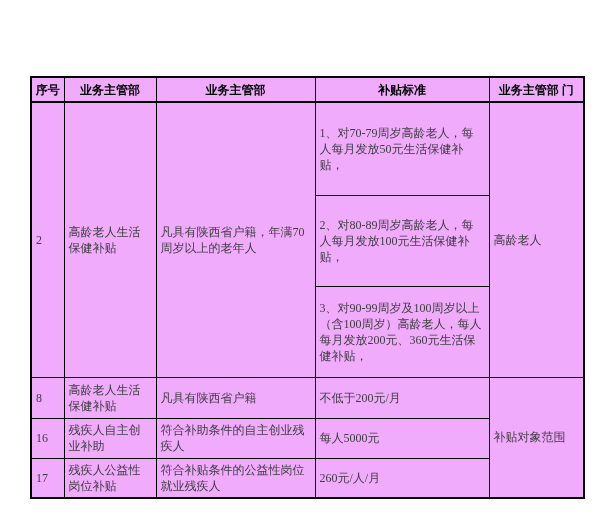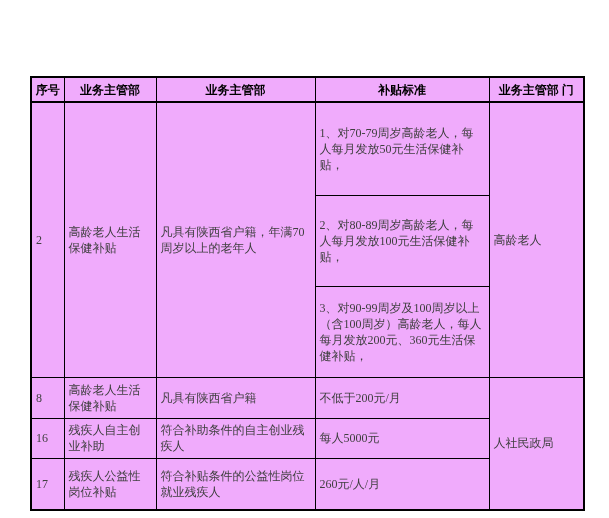--- a/index.html
+++ b/index.html
@@ -79,31 +79,31 @@
     </tr>
     <tr style="height:91px">
       <td class="c">3、对90-99周岁及100周岁以上（含100周岁）高龄老人，每人每月发放200元、360元生活保健补贴，</td>
     </tr>
 
     <tr style="height:41px">
       <td class="c">8</td>
       <td class="l">高龄老人生活保健补贴</td>
       <td class="l">凡具有陕西省户籍</td>
       <td class="c">不低于200元/月</td>
-      <td class="c" rowspan="3">人社民政局</td>
+      <td class="c" rowspan="3">补贴对象范围</td>
     </tr>
 
     <tr style="height:40px">
       <td class="c">16</td>
       <td class="l">残疾人自主创业补助</td>
       <td class="l">符合补助条件的自主创业残疾人</td>
       <td class="c">每人5000元</td>
     </tr>
 
-    <tr style="height:52px">
+    <tr style="height:40px">
       <td class="c">17</td>
       <td class="l">残疾人公益性岗位补贴</td>
       <td class="l">符合补贴条件的公益性岗位就业残疾人</td>
       <td class="c">260元/人/月</td>
     </tr>
   </tbody>
     </table>
 </div>
 
 </body></html>

